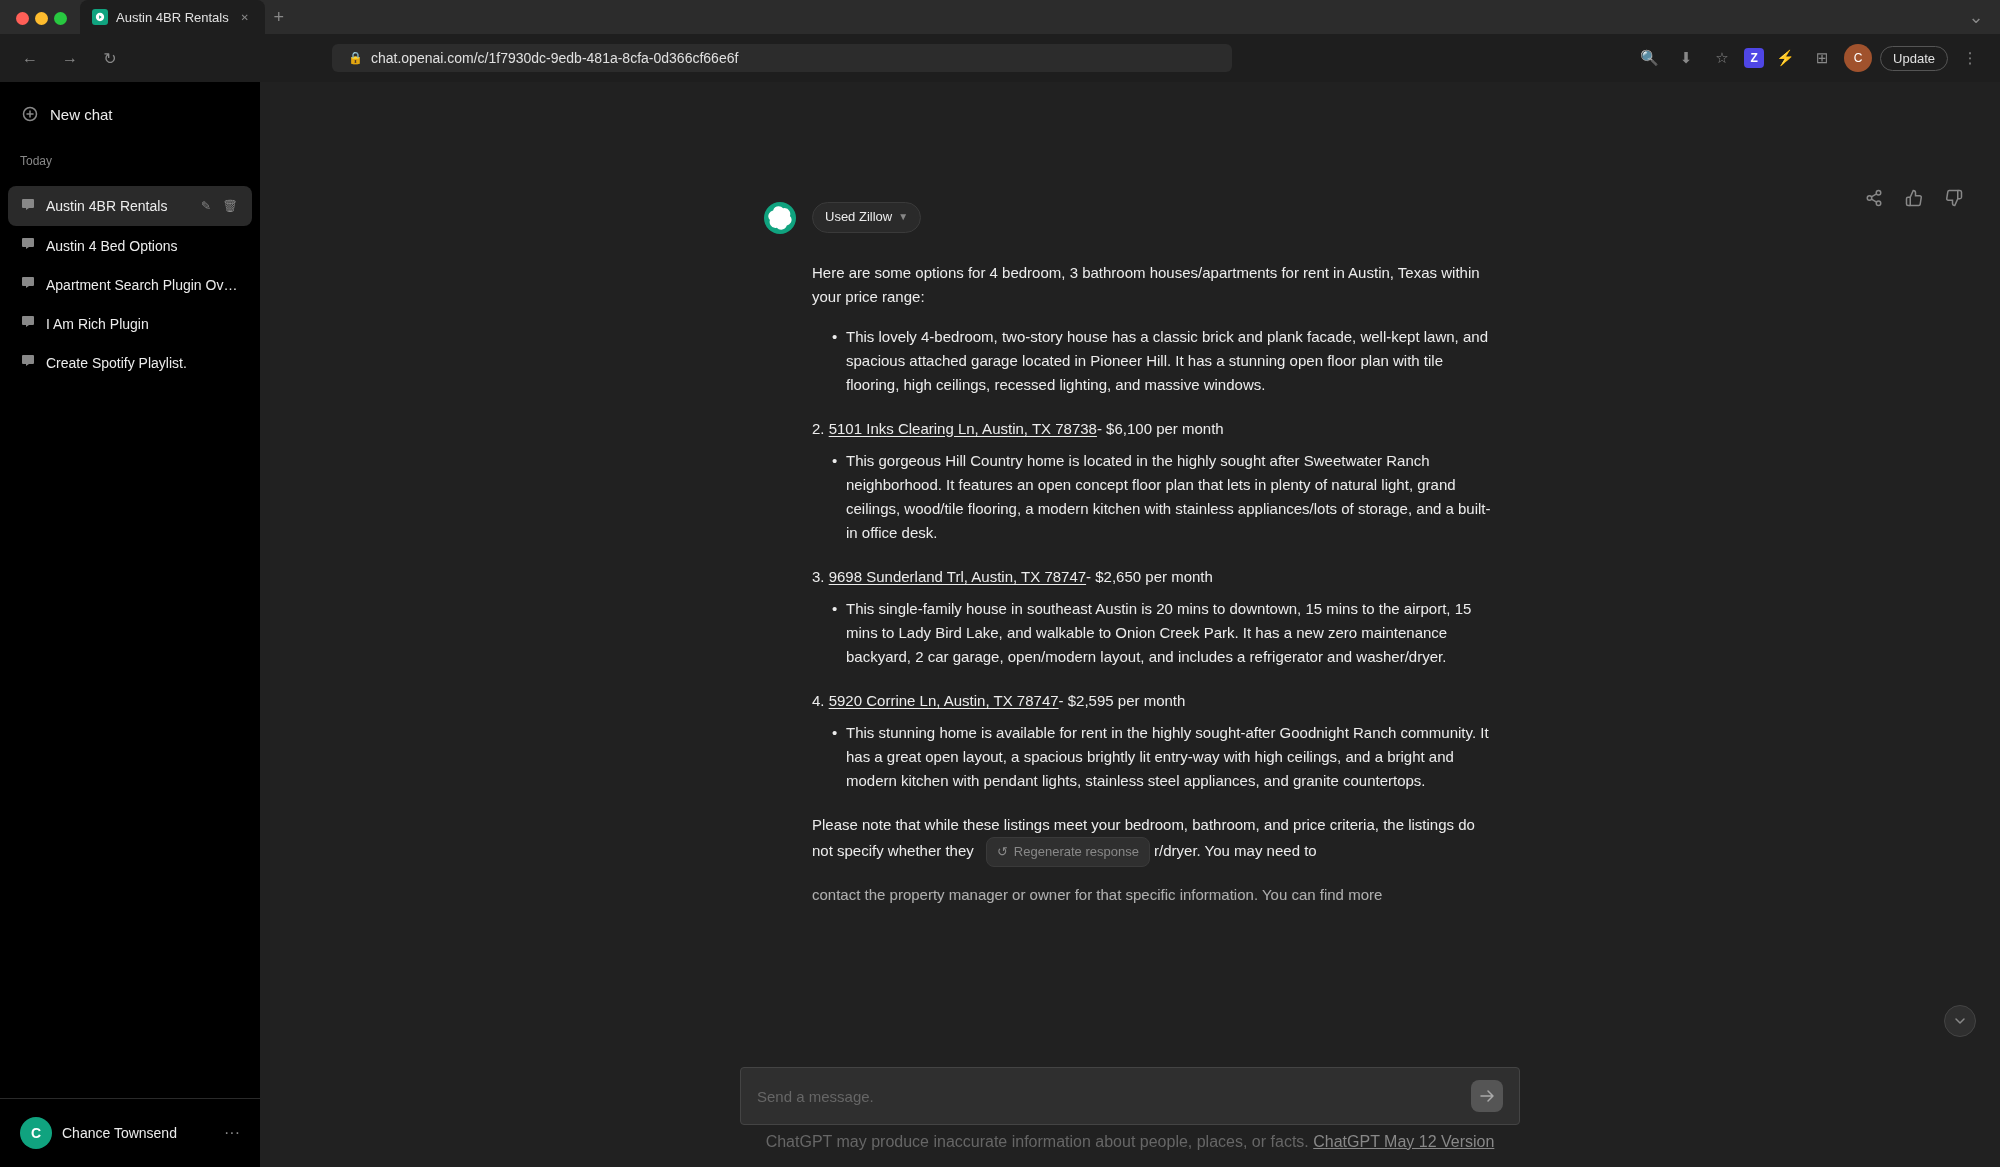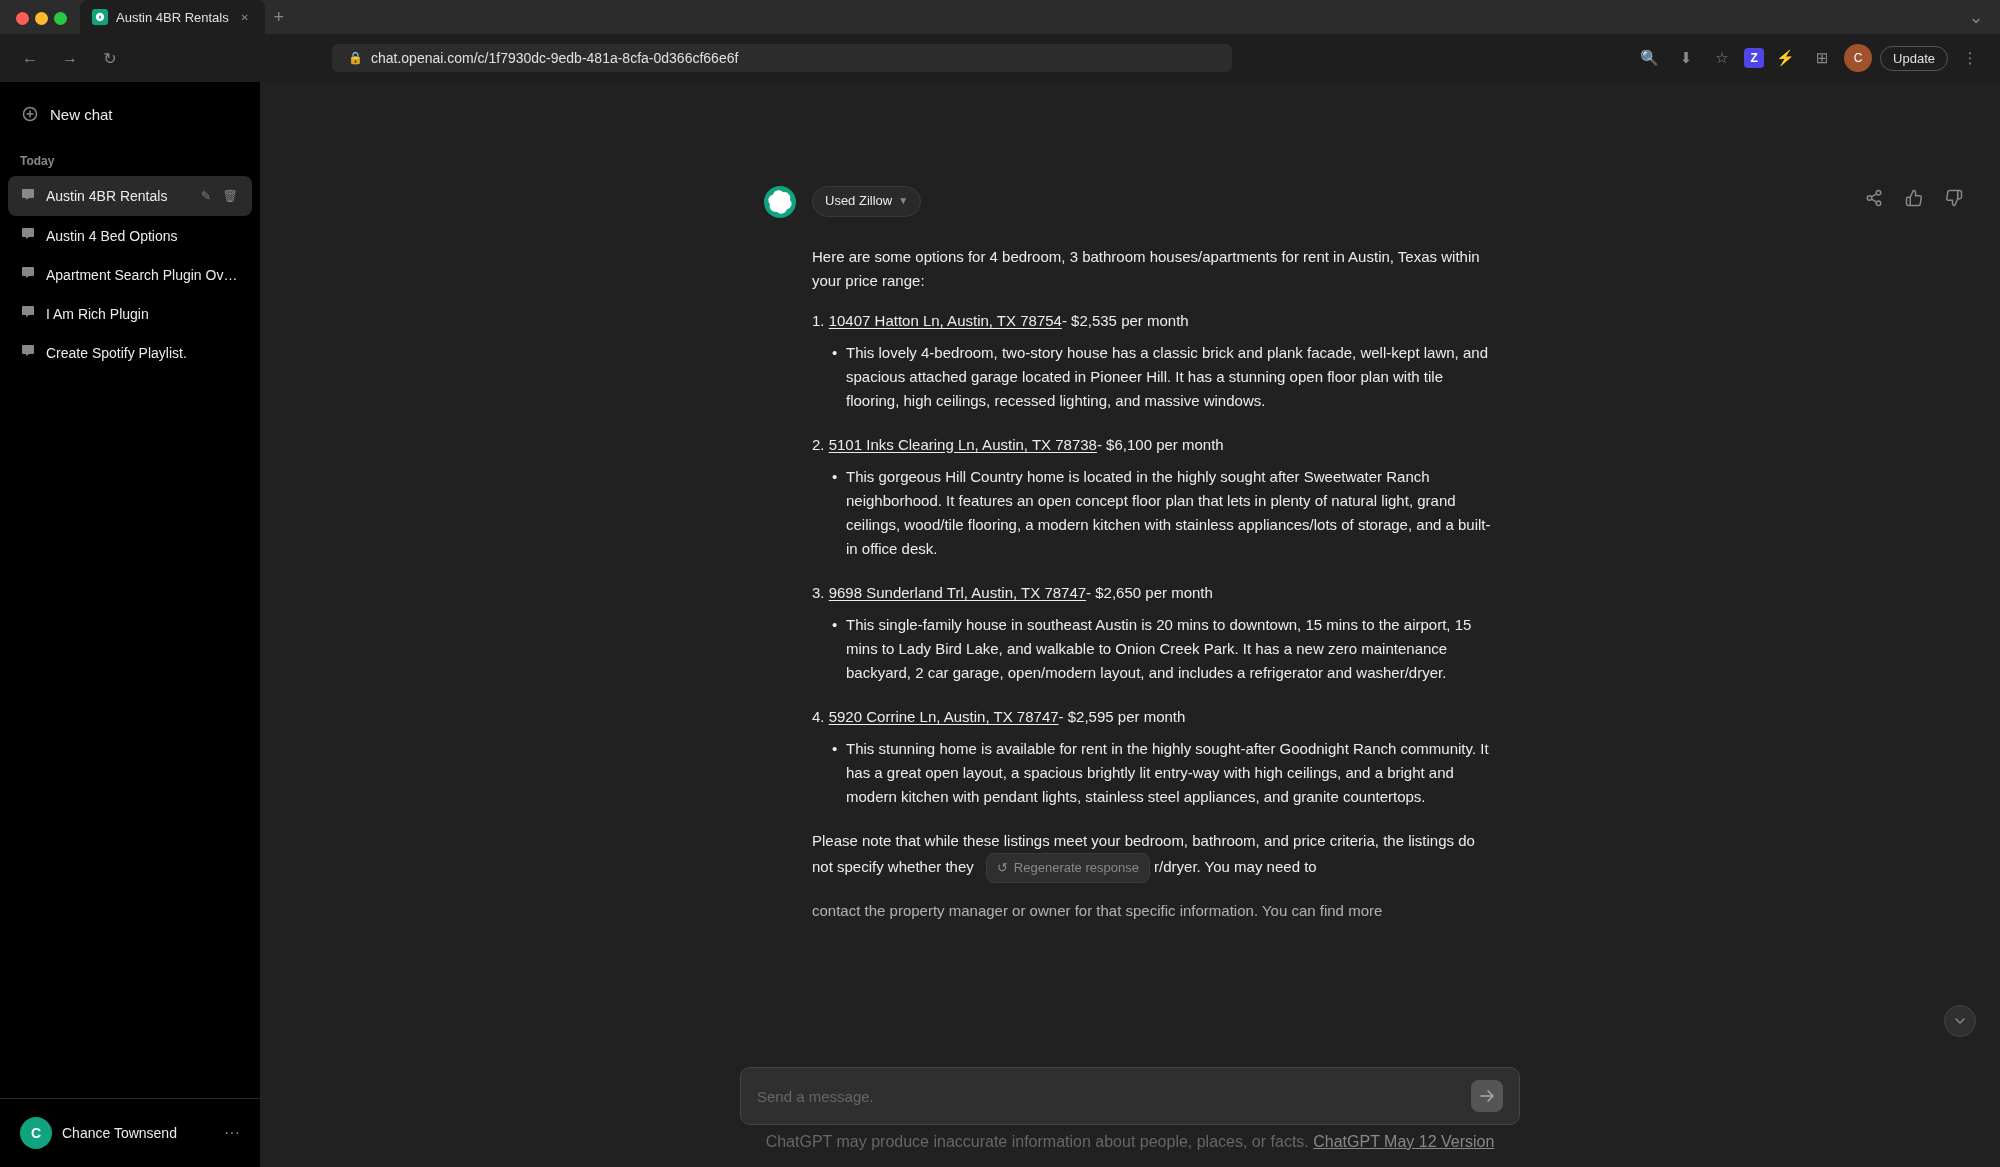--- a/index.html
+++ b/index.html
@@ -31,21 +31,21 @@
     .update-btn { background: transparent; border: 1px solid #555; color: #e0e0e0; padding: 4px 12px; border-radius: 14px; font-size: 13px; cursor: pointer; }
 
     
     .app { display: flex; flex: 1; overflow: hidden; }
 
     
     .sidebar { width: 260px; background: #000000; display: flex; flex-direction: column; flex-shrink: 0; }
     .sidebar-top { padding: 12px 8px; }
     .new-chat-btn { display: flex; align-items: center; gap: 10px; padding: 10px 12px; border-radius: 8px; cursor: pointer; color: #ececec; font-size: 15px; width: 100%; }
     .new-chat-icon { width: 20px; height: 20px; display: flex; align-items: center; justify-content: center; font-size: 18px; color: #ececec; }
-    .sidebar-section-label { font-size: 12px; color: #888; padding: 8px 12px 8px; font-weight: 700; }
+    .sidebar-section-label { font-size: 12px; color: #888; padding: 8px 12px 18px; font-weight: 400; }
     .sidebar-items { flex: 1; overflow-y: auto; padding: 0 8px; }
     .sidebar-item { display: flex; align-items: center; gap: 10px; padding: 10px 12px; border-radius: 8px; cursor: pointer; color: #ececec; font-size: 14px; position: relative; }
     .sidebar-item:hover, .sidebar-item.active { background: #2a2a2a; }
     .sidebar-item-icon { color: #888; flex-shrink: 0; font-size: 14px; }
     .sidebar-item-text { flex: 1; overflow: hidden; text-overflow: ellipsis; white-space: nowrap; }
     .sidebar-item-actions { display: none; gap: 4px; }
     .sidebar-item.active .sidebar-item-actions { display: flex; }
     .sidebar-item-action { width: 20px; height: 20px; display: flex; align-items: center; justify-content: center; color: #888; cursor: pointer; border-radius: 3px; font-size: 12px; }
     .sidebar-bottom { padding: 8px; border-top: 1px solid #2a2a2a; }
     .user-row { display: flex; align-items: center; gap: 10px; padding: 10px 12px; border-radius: 8px; cursor: pointer; }
@@ -76,21 +76,21 @@
     .listing-link { color: #ececec; text-decoration: underline; text-underline-offset: 2px; }
     .listing-price { color: #ececec; }
     .listing-bullets { list-style: none; padding-left: 20px; }
     .listing-bullet { position: relative; padding-left: 14px; color: #ececec; font-size: 15px; line-height: 1.6; }
     .listing-bullet::before { content: "•"; position: absolute; left: 0; top: 0; }
     .note-text { font-size: 15px; color: #ececec; line-height: 1.6; margin-top: 16px; }
     .note-fade { opacity: 0.7; }
 
     
     .input-area { padding: 16px 24px 8px; display: flex; flex-direction: column; align-items: center; background: #212121; }
-    .input-wrapper { width: 100%; max-width: 780px; background: #2f2f2f; border-radius: 10px; padding: 12px 16px; display: flex; align-items: center; gap: 12px; border: 1px solid #444; }
+    .input-wrapper { width: 100%; max-width: 780px; background: #2f2f2f; border-radius: 4px; padding: 12px 16px; display: flex; align-items: center; gap: 12px; border: 1px solid #444; }
     .message-input { flex: 1; background: transparent; border: none; outline: none; color: #ececec; font-size: 15px; resize: none; font-family: inherit; }
     .message-input::placeholder { color: #666; }
     .send-btn { width: 32px; height: 32px; border-radius: 8px; background: #555; display: flex; align-items: center; justify-content: center; cursor: pointer; border: none; }
     .footer-text { font-size: 16px; color: #666; text-align: center; padding: 8px 0; }
     .footer-link { color: #888; text-decoration: underline; cursor: pointer; }
 
     
     .scroll-indicator { position: absolute; right: 24px; bottom: 120px; width: 32px; height: 32px; background: #2f2f2f; border: 1px solid #444; border-radius: 50%; display: flex; align-items: center; justify-content: center; cursor: pointer; color: #888; }
 
     
@@ -263,23 +263,20 @@
               <div class="tool-badge">
                 <span>Used Zillow</span>
                 <span class="tool-badge-chevron">▼</span>
               </div>
             </div>
 
             <p class="intro-text">Here are some options for 4 bedroom, 3 bathroom houses/apartments for rent in Austin, Texas within your price range:</p>
 
             <ol class="listing-list">
               <li class="listing-item">
-                <div class="listing-header">
-                  <span>1. </span><a class="listing-link">10407 Hatton Ln, Austin, TX 78754</a><span class="listing-price">- $2,535 per month</span>
-                </div>
                 <ul class="listing-bullets">
                   <li class="listing-bullet">This lovely 4-bedroom, two-story house has a classic brick and plank facade, well-kept lawn, and spacious attached garage located in Pioneer Hill. It has a stunning open floor plan with tile flooring, high ceilings, recessed lighting, and massive windows.</li>
                 </ul>
               </li>
               <li class="listing-item">
                 <div class="listing-header">
                   <span>2. </span><a class="listing-link">5101 Inks Clearing Ln, Austin, TX 78738</a><span class="listing-price">- $6,100 per month</span>
                 </div>
                 <ul class="listing-bullets">
                   <li class="listing-bullet">This gorgeous Hill Country home is located in the highly sought after Sweetwater Ranch neighborhood. It features an open concept floor plan that lets in plenty of natural light, grand ceilings, wood/tile flooring, a modern kitchen with stainless appliances/lots of storage, and a built-in office desk.</li>

